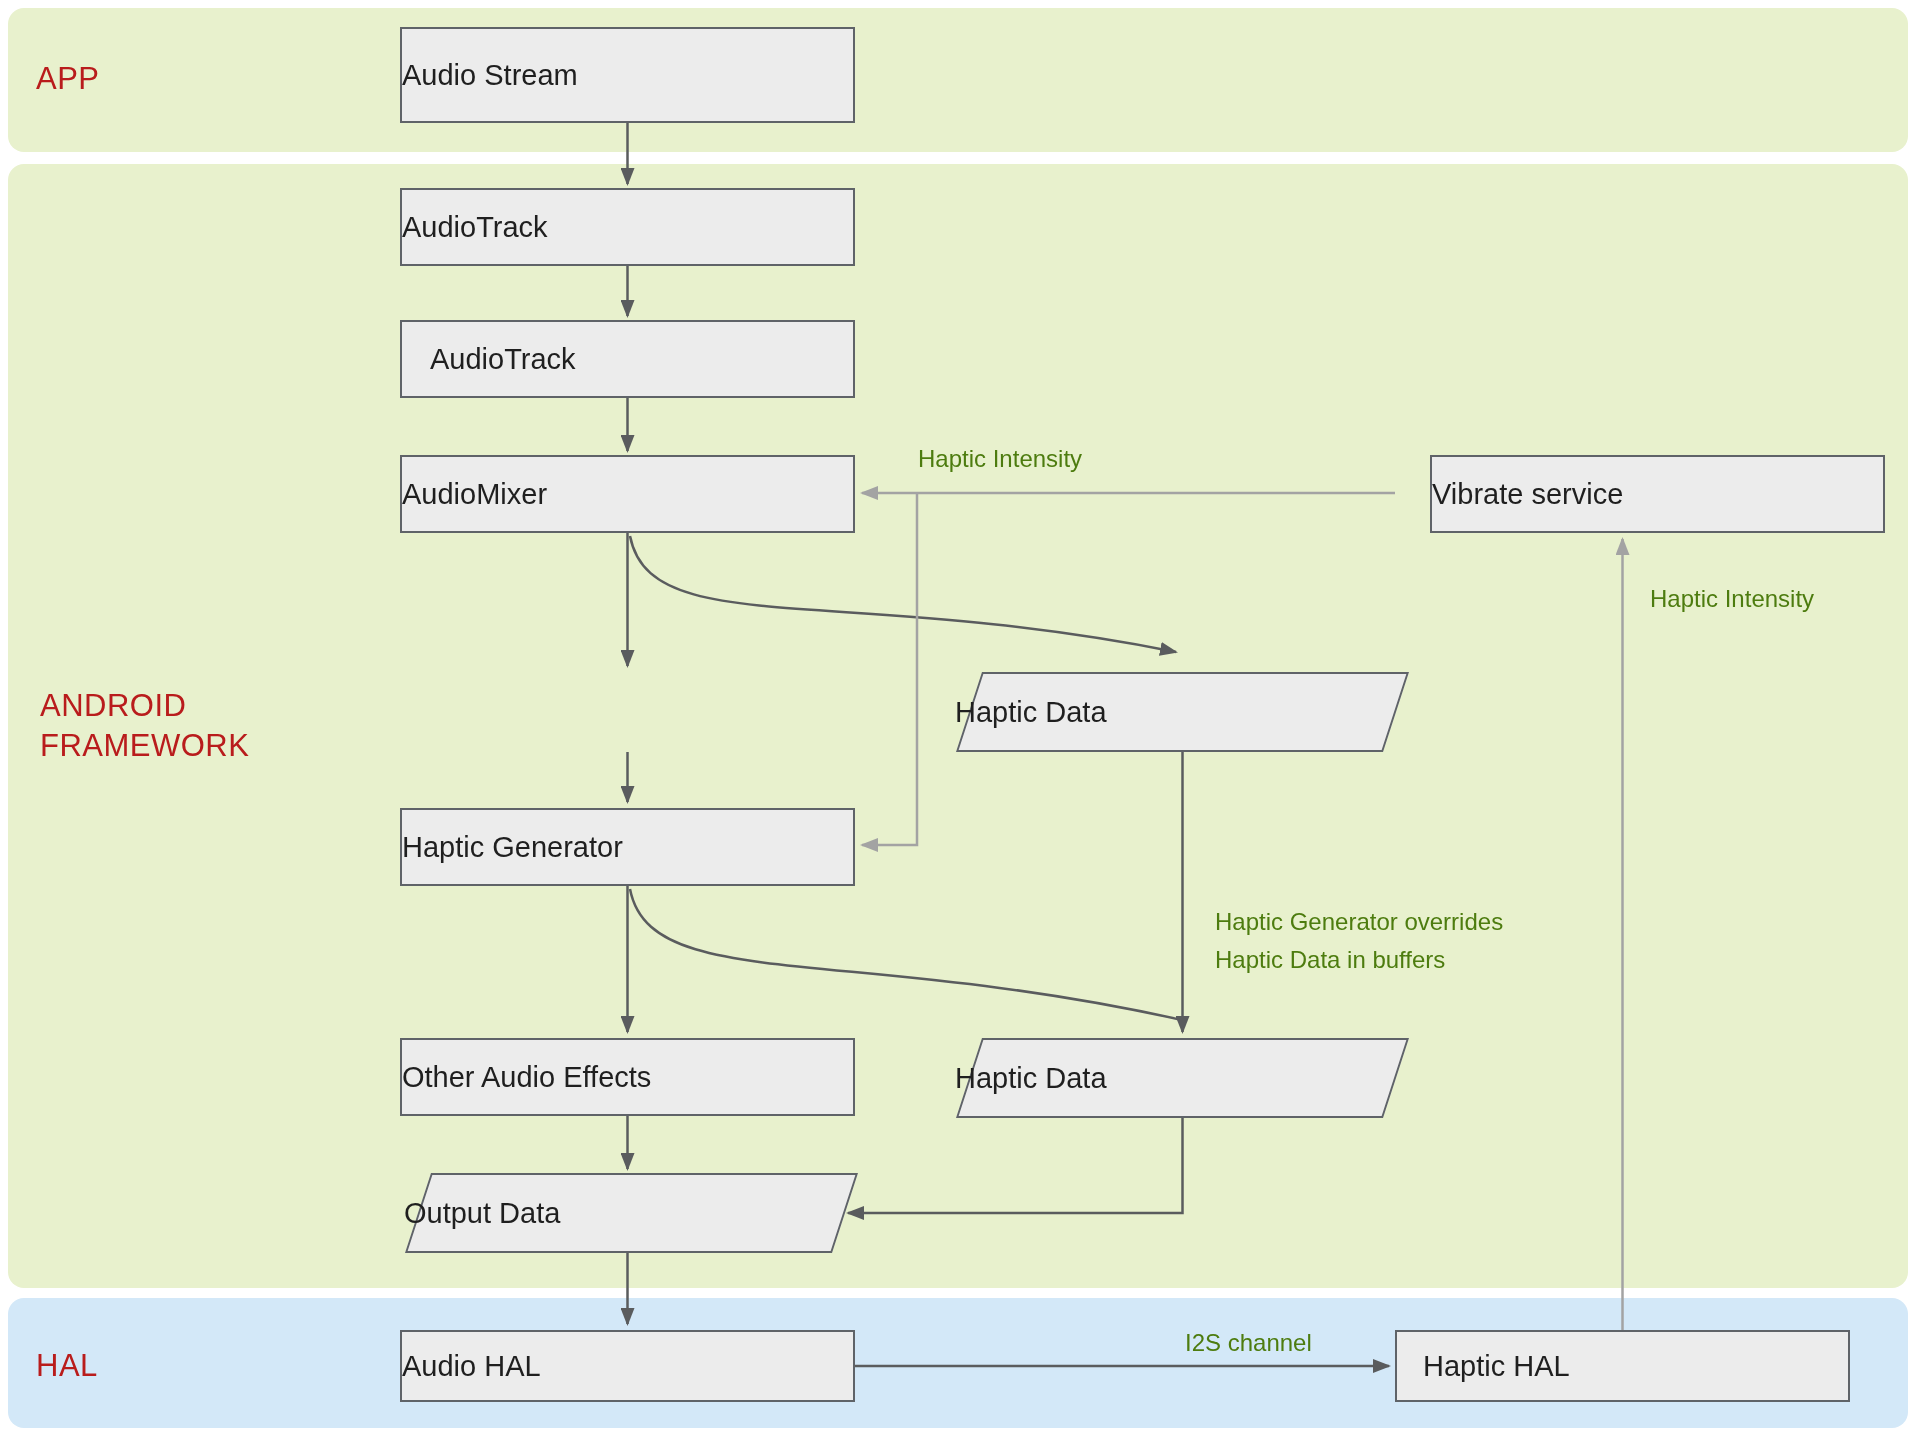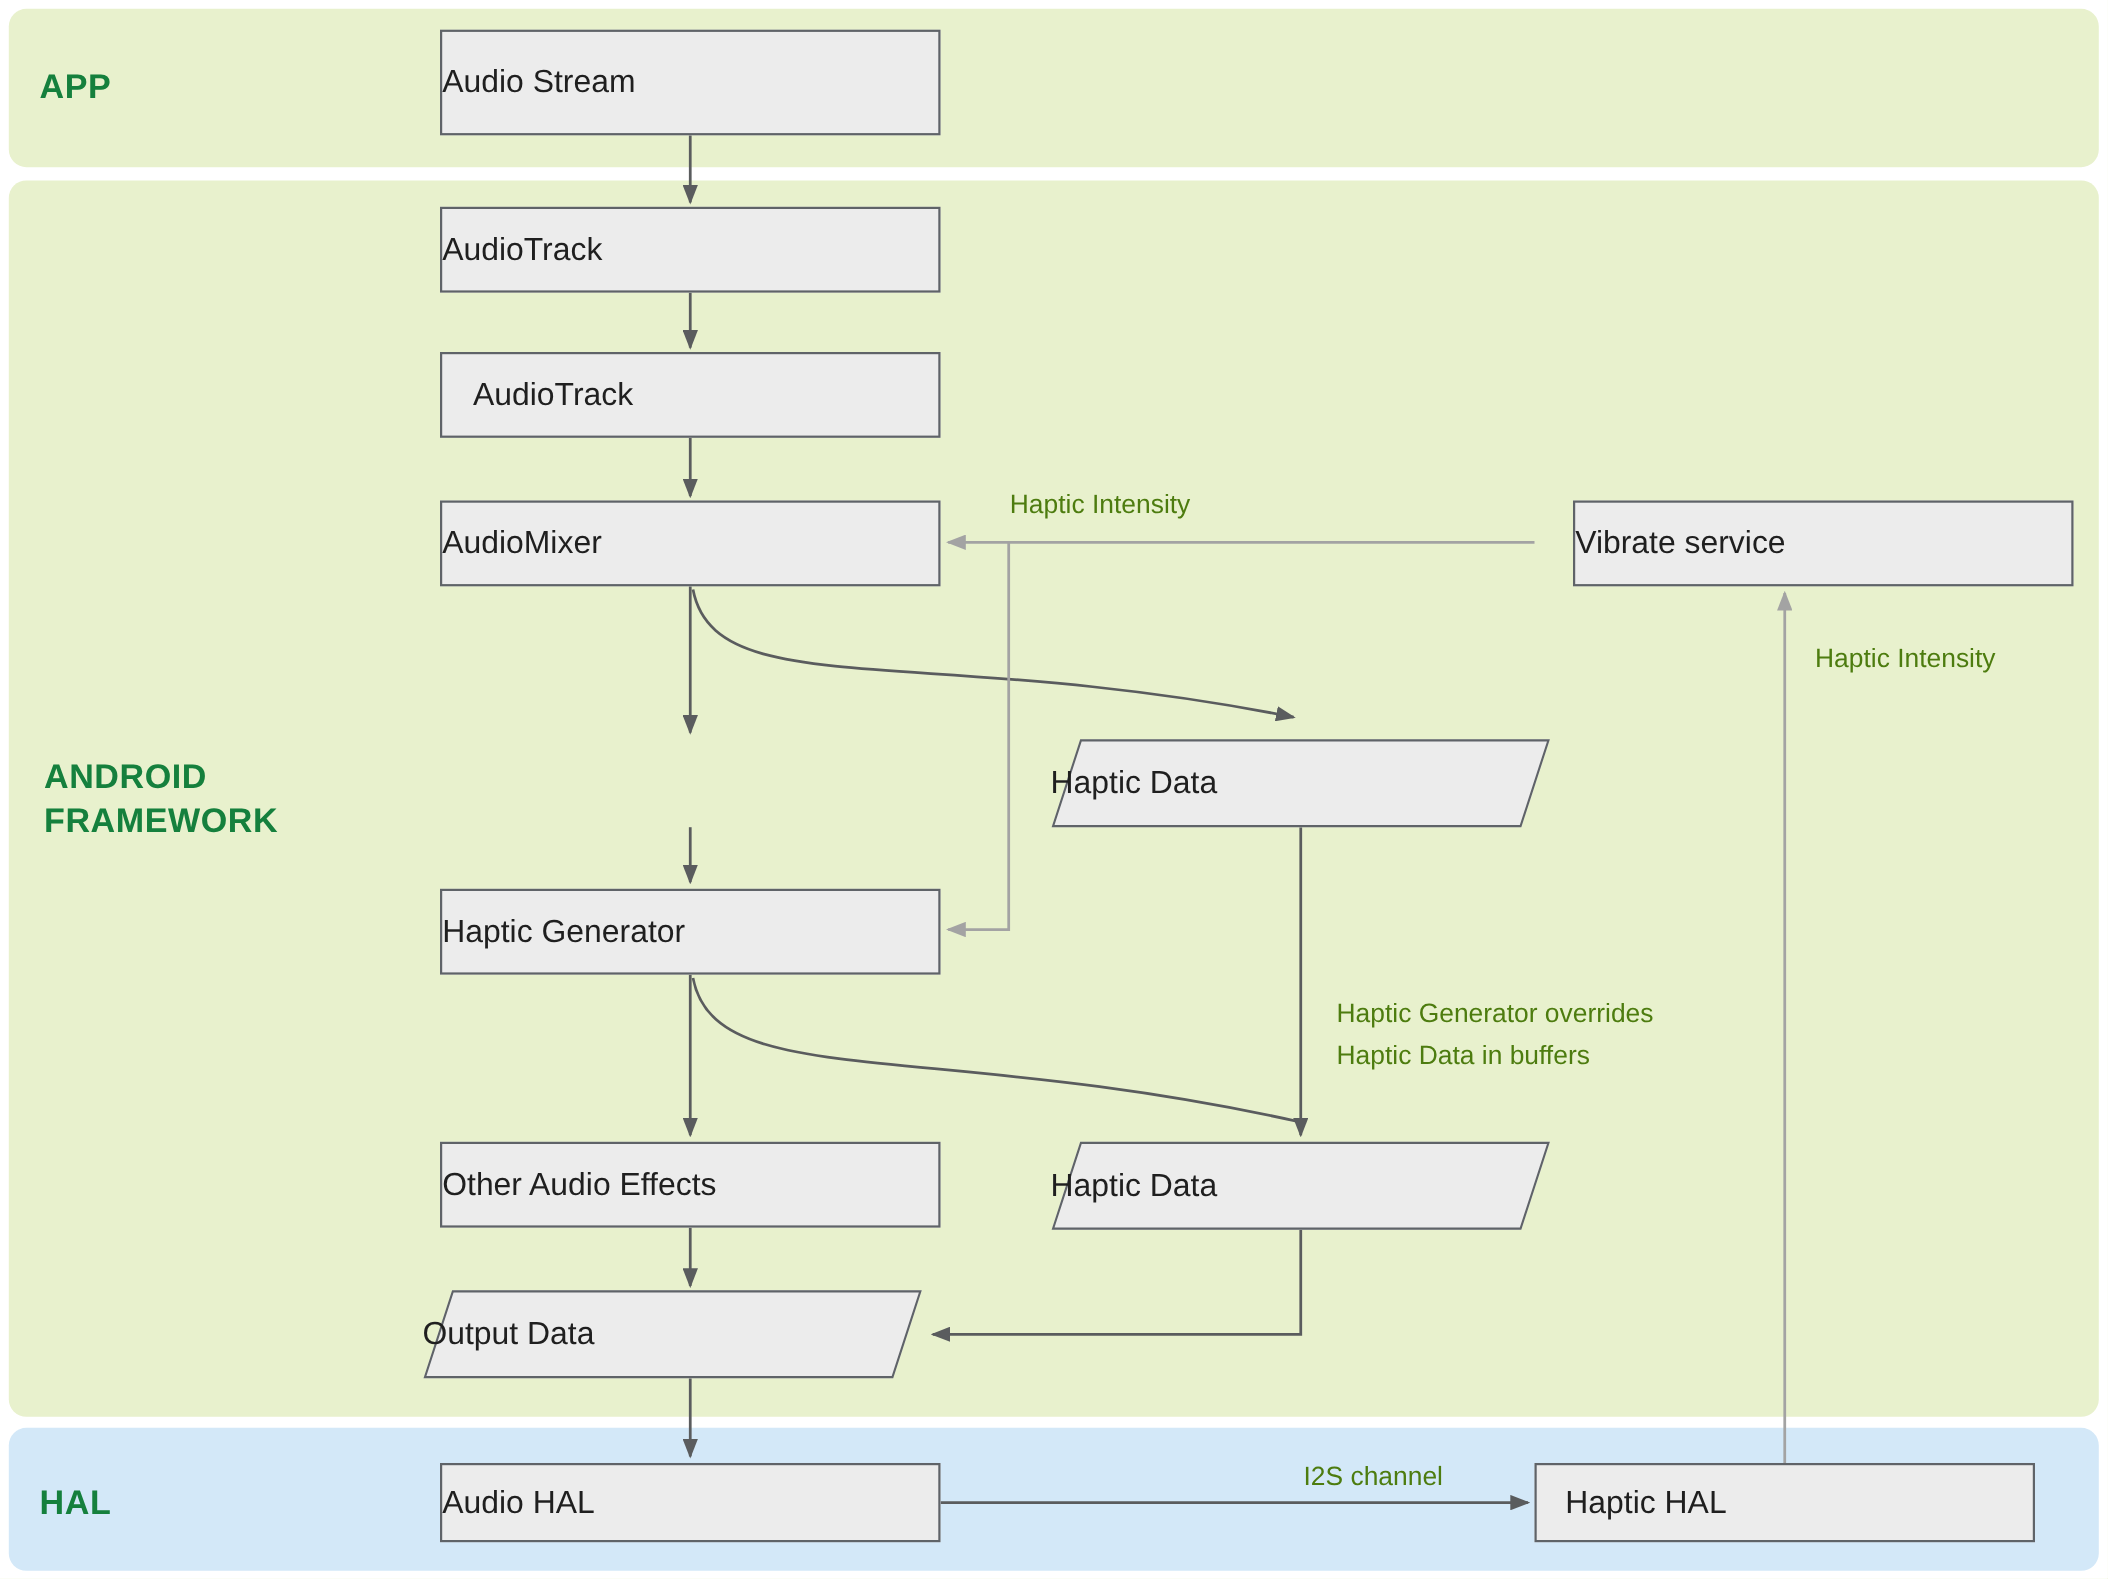--- a/index.html
+++ b/index.html
@@ -13,24 +13,24 @@
     background: #ffffff;
     overflow: hidden;
   }
 
   .band { position: absolute; border-radius: 16px; }
   .band.green { background: var(--band-green, #e8f1cd); }
   .band.blue  { background: var(--band-blue, #d3e8f8); }
 
   .band-label {
     position: absolute;
-    font-weight: 700;
+    font-weight: 400;
     font-size: 31px;
     line-height: 1.3;
-    color: #15803d;
+    color: #b91c1c;
     white-space: pre-line;
     letter-spacing: 0.5px;
   }
 
   .node {
     position: absolute;
     display: flex;
     align-items: center;
     font-size: 29px;
     color: #1f1f1f;
@@ -128,21 +128,21 @@
 
 
   <div class="node rect" style="left:400px; top:808px; width:455px; height:78px;">
     <span>Haptic Generator</span>
   </div>
 
   <div class="node rect" style="left:400px; top:1038px; width:455px; height:78px;">
     <span>Other Audio Effects</span>
   </div>
 
-  <div class="node para" style="left:384px; top:1173px; width:455px; height:80px;">
+  <div class="node para" style="left:404px; top:1173px; width:455px; height:80px;">
     <div class="para-bg"></div>
     <span>Output Data</span>
   </div>
 
   <div class="node rect" style="left:400px; top:1330px; width:455px; height:72px;">
     <span>Audio HAL</span>
   </div>
 
   <div class="node para" style="left:955px; top:672px; width:455px; height:80px;">
     <div class="para-bg"></div>

